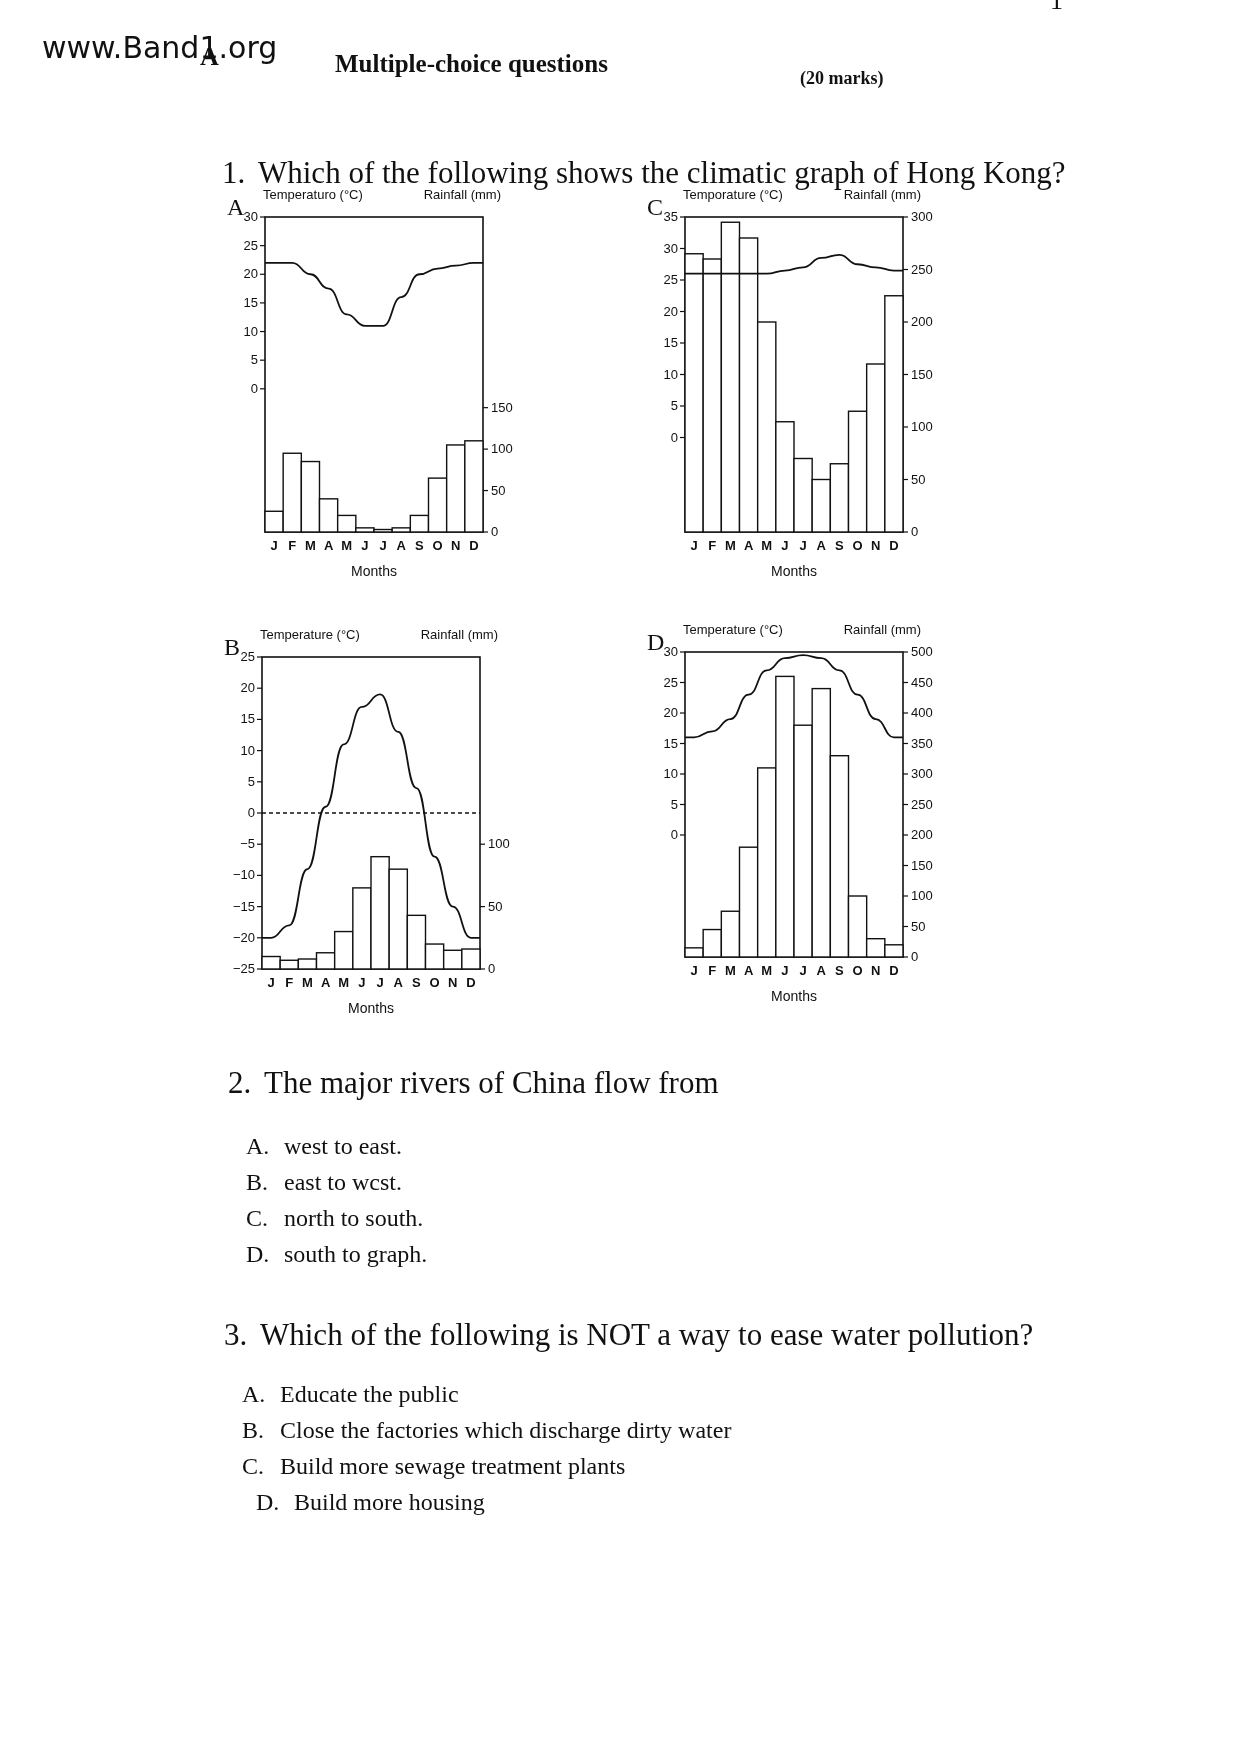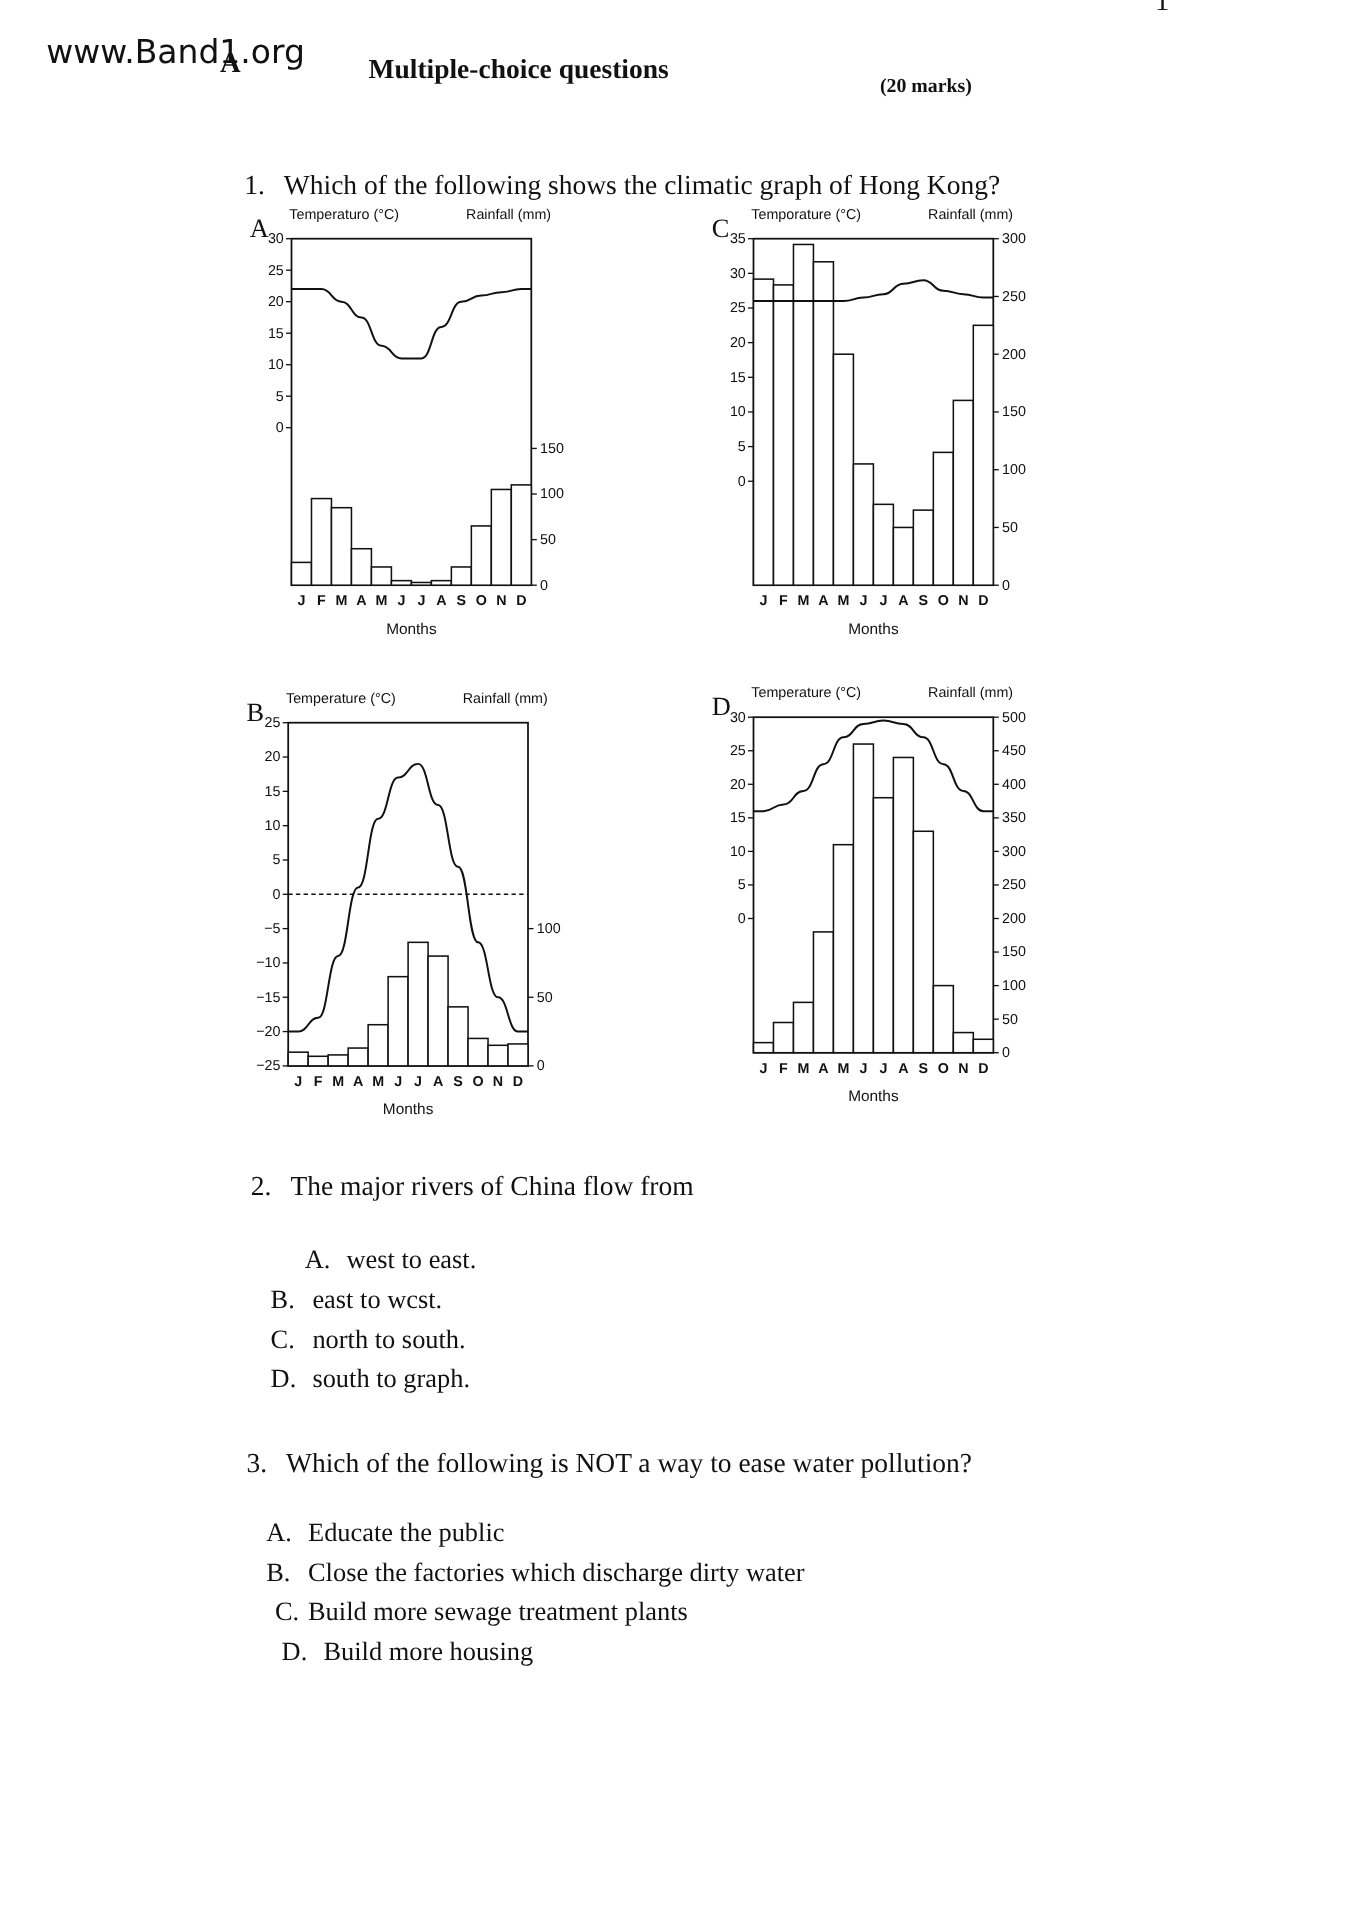--- a/index.html
+++ b/index.html
@@ -3,21 +3,21 @@
 <meta charset="utf-8">
 <style>
   html,body{margin:0;padding:0;background:#fff;}
   body{width:1240px;height:1754px;position:relative;overflow:hidden;color:#111;font-family:"Liberation Serif",serif;}
   .abs{position:absolute;}
   .watermark{left:42px;top:30px;font-family:"DejaVu Sans",sans-serif;font-size:30px;color:#111;}
   .section{left:200px;top:42px;font-size:26px;font-weight:bold;}
   .title{left:335px;top:50px;font-size:25px;font-weight:bold;}
   .marks{left:800px;top:56px;font-size:18px;font-weight:bold;margin-top:12px;}
   .pagenum{left:1050px;top:-14px;font-size:26px;}
-  .q{font-size:25px;}
+  .q{font-size:31px;}
   .opt{font-size:24px;}
   .opt .letter{display:inline-block;width:38px;}
   .qnum{display:inline-block;width:36px;}
   .chart{position:absolute;}
   .chart svg{overflow:visible;}
   svg text{font-family:"Liberation Sans",sans-serif;fill:#111;}
 </style>
 </head>
 <body>
 
@@ -273,24 +273,24 @@
       <text x="189.41666666666669" y="355" font-size="13" font-weight="bold" text-anchor="middle">S</text>
       <text x="207.58333333333334" y="355" font-size="13" font-weight="bold" text-anchor="middle">O</text>
       <text x="225.75" y="355" font-size="13" font-weight="bold" text-anchor="middle">N</text>
       <text x="243.91666666666669" y="355" font-size="13" font-weight="bold" text-anchor="middle">D</text>
       <text x="144" y="381" font-size="14" text-anchor="middle">Months</text>
     </svg></div>
 
 <div class="abs q" style="left:228px;top:1065px;">
   <span class="qnum">2.</span><span>The major rivers of China flow from</span>
 </div>
-<div class="abs opt" style="left:246px;top:1133px;margin-left:31px;"><span class="letter">A.</span><span>west to east.</span></div>
+<div class="abs opt" style="left:246px;top:1133px;"><span class="letter">A.</span><span>west to east.</span></div>
 <div class="abs opt" style="left:246px;top:1169px;"><span class="letter">B.</span><span>east to wcst.</span></div>
 <div class="abs opt" style="left:246px;top:1205px;"><span class="letter">C.</span><span>north to south.</span></div>
 <div class="abs opt" style="left:246px;top:1241px;"><span class="letter">D.</span><span>south to graph.</span></div>
 
 <div class="abs q" style="left:208px;top:1317px;margin-left:16px;">
   <span class="qnum">3.</span><span>Which of the following is NOT a way to ease water pollution?</span>
 </div>
 <div class="abs opt" style="left:242px;top:1381px;"><span class="letter">A.</span><span>Educate the public</span></div>
 <div class="abs opt" style="left:242px;top:1417px;"><span class="letter">B.</span><span>Close the factories which discharge dirty water</span></div>
-<div class="abs opt" style="left:242px;top:1453px;text-align:center;"><span class="letter">C.</span><span>Build more sewage treatment plants</span></div>
+<div class="abs opt" style="left:242px;top:1453px;"><span class="letter">C.</span><span>Build more sewage treatment plants</span></div>
 <div class="abs opt" style="left:256px;top:1489px;"><span class="letter">D.</span><span>Build more housing</span></div>
 
 </body></html>

